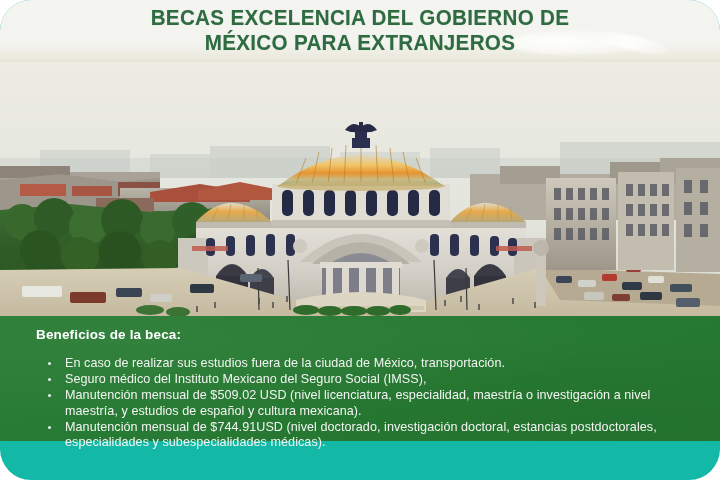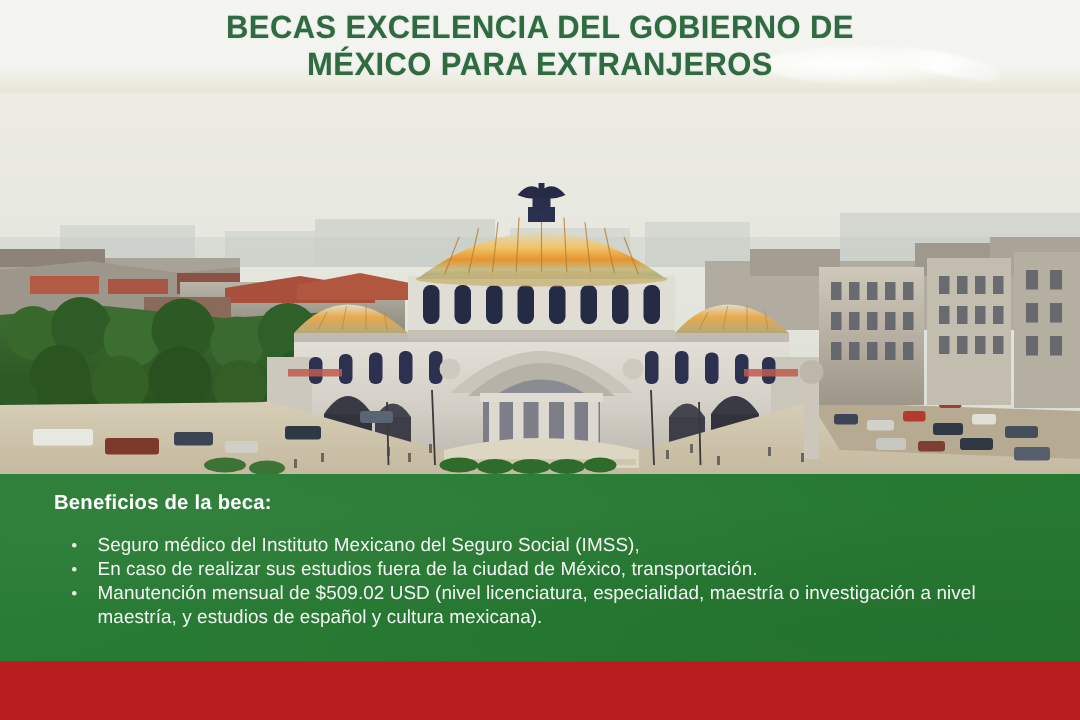--- a/index.html
+++ b/index.html
@@ -6,21 +6,22 @@
     margin: 0;
     padding: 0;
     background: #ffffff;
   }
   .poster {
     position: relative;
     width: 720px;
     height: 480px;
     overflow: hidden;
     font-family: "Liberation Sans", sans-serif;
-    background: #b91c1c;
+    background: #14b8a6;
+    border-radius: 31px;
   }
 
   
   .header {
     position: absolute;
     left: 0; top: 0;
     width: 720px;
     height: 62px;
     background: linear-gradient(180deg, #f4f4f1 0%, #f3f3f0 70%, #eceade 92%, #e6e5d6 100%);
     overflow: hidden;
@@ -423,19 +424,20 @@
       </g>
 
       <rect x="536" y="190" width="10" height="54" fill="#cdc7bb"></rect>
       <circle cx="541" cy="186" r="8" fill="#bdb7ab"></circle>
     </svg>
   </div>
 
   <div class="green-band">
     <div class="benefits-title">Beneficios de la beca:</div>
     <ul class="bullet-list">
+      <li class="bullet-item">En caso de realizar sus estudios fuera de la ciudad de México, transportación.</li>
       <li class="bullet-item">Seguro médico del Instituto Mexicano del Seguro Social (IMSS),</li>
-      <li class="bullet-item">En caso de realizar sus estudios fuera de la ciudad de México, transportación.</li>
       <li class="bullet-item">Manutención mensual de $509.02 USD (nivel licenciatura, especialidad, maestría o investigación a nivel maestría, y estudios de español y cultura mexicana).</li>
+      <li class="bullet-item">Manutención mensual de $744.91USD (nivel doctorado, investigación doctoral, estancias postdoctorales, especialidades y subespecialidades médicas).</li>
     </ul>
   </div>
 
 </div>
 
 </body></html>

